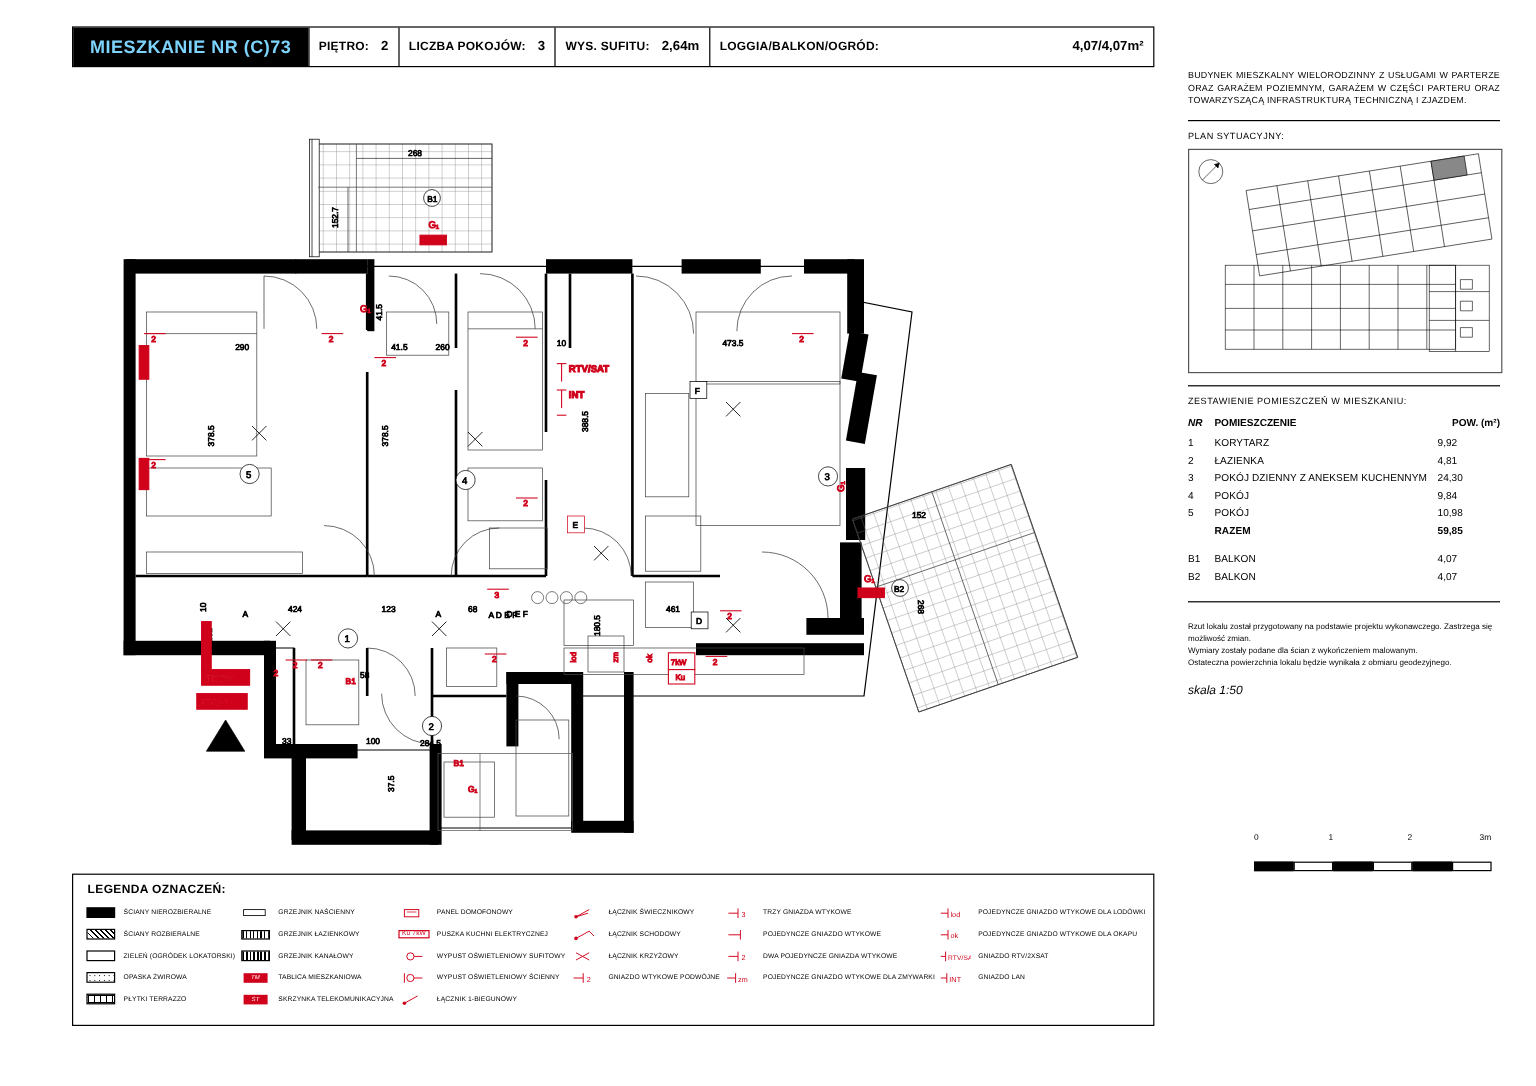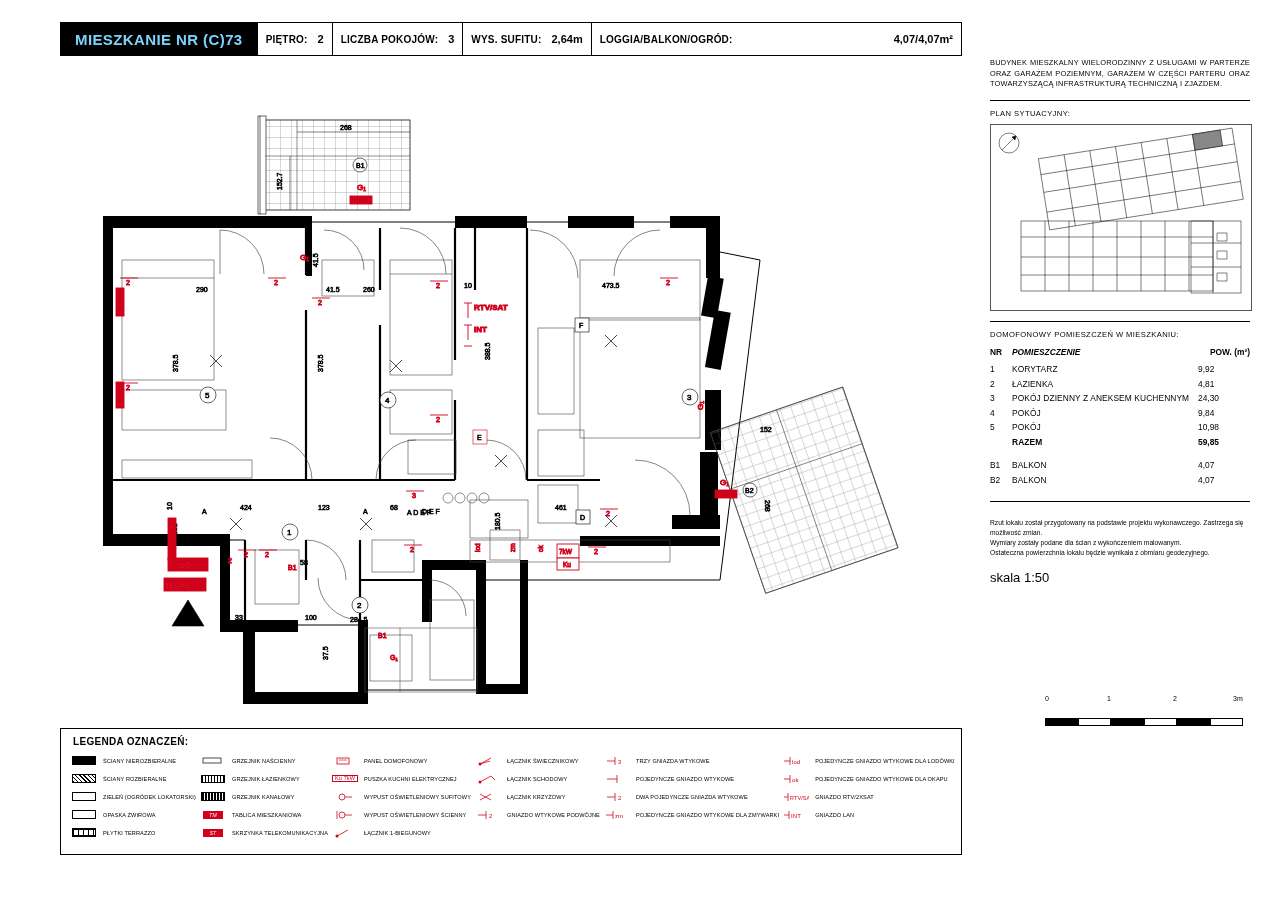--- a/index.html
+++ b/index.html
@@ -39,32 +39,32 @@
 
   .situ{
     position:relative;width:260px;height:185px;border:1px solid #555;
     background:#fff;margin-top:4px;overflow:hidden;
   }
   .situ svg{position:absolute;left:0;top:0;}
 
   
   .tbl{margin-top:8px;font-size:8.4px;}
   .tbl .thead{display:flex;font-weight:bold;margin-bottom:7px;}
-  .tbl .thead .nr{width:22px;}
-  .tbl .thead .nm{flex:1;font-style:italic;}
+  .tbl .thead .nr{width:22px;font-style:italic;}
+  .tbl .thead .nm{flex:1;}
   .tbl .thead .ar{width:52px;text-align:right;}
   .tbl .row{display:flex;margin-bottom:4.5px;}
   .tbl .row .nr{width:22px;}
   .tbl .row .nm{flex:1;letter-spacing:.1px;}
   .tbl .row .ar{width:52px;}
   .tbl .row.total{font-weight:bold;margin-top:2px;}
   .tbl .gap{height:9px;}
 
   .note{font-size:6.7px;line-height:1.5;margin-top:16px;}
-  .scale-lab{font-size:13px;margin-top:12px;}
+  .scale-lab{font-size:10px;margin-top:12px;font-style:italic;}
 
   .scalebar{position:absolute;left:1045px;top:706px;width:205px;height:22px;}
   .scalebar .seg{position:absolute;top:0;height:8px;border:1px solid #000;box-sizing:border-box;}
   .scalebar .seg.f{background:#000;}
   .scalebar .lbl{position:absolute;font-size:7px;top:-11px;}
 
   
   .legend{
     position:absolute;left:60px;top:728px;width:900px;height:125px;
     border:1px solid #000;background:#fff;
@@ -174,21 +174,21 @@
           <line x1="200" y1="142" x2="250" y2="142"></line>
           <line x1="222" y1="96" x2="222" y2="168"></line>
           <path d="M226 108 l10 0 l0 8 l-10 0 z"></path>
           <path d="M226 126 l10 0 l0 8 l-10 0 z"></path>
           <path d="M226 148 l10 0 l0 8 l-10 0 z"></path>
         </g>
       </svg>
     </div>
 
     <div class="rc-rule"></div>
-    <div class="rc-label">DOMOFONOWY POMIESZCZEŃ W MIESZKANIU:</div>
+    <div class="rc-label">ZESTAWIENIE POMIESZCZEŃ W MIESZKANIU:</div>
 
     <div class="tbl">
       <div class="thead">
         <div class="nr">NR</div>
         <div class="nm">POMIESZCZENIE</div>
         <div class="ar">POW. (m²)</div>
       </div>
 
       <div class="row">
         <div class="nr">1</div>

